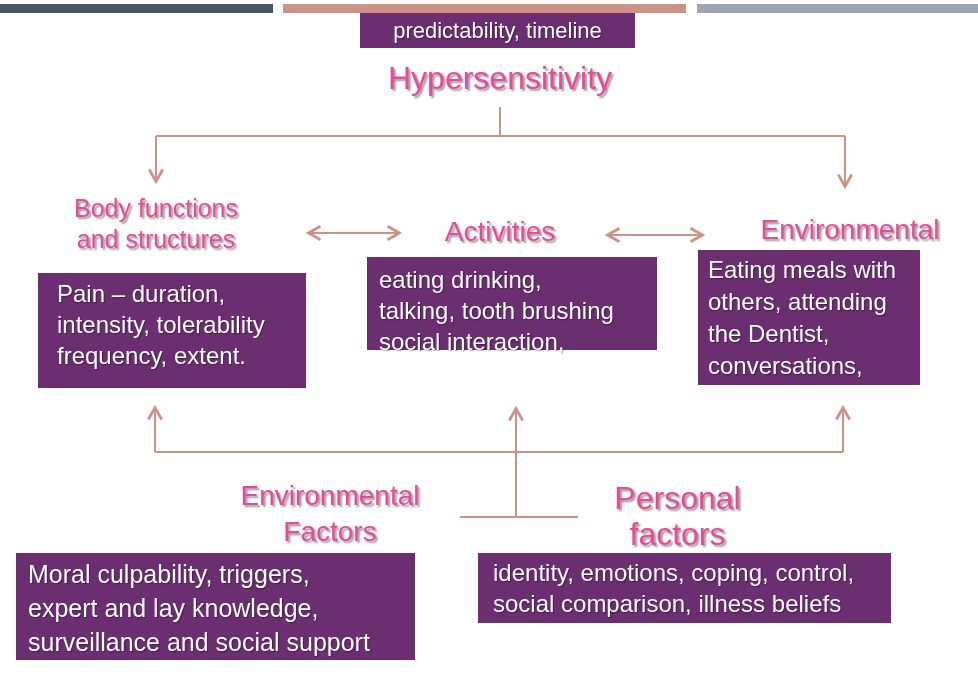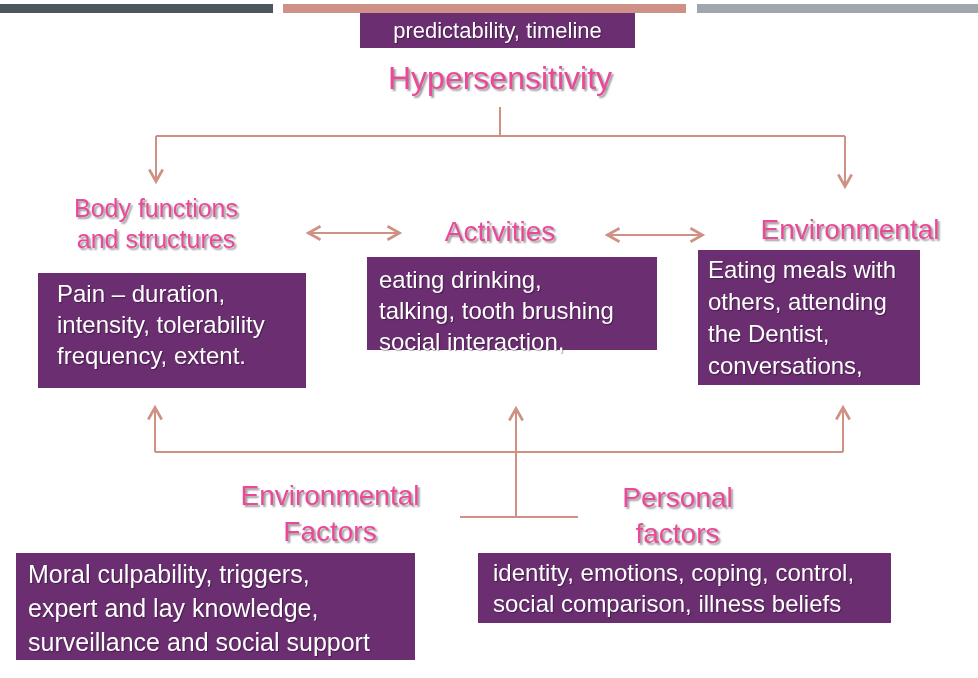--- a/index.html
+++ b/index.html
@@ -38,21 +38,21 @@
   .heading{
     position:absolute;color:#ec4899;text-align:center;
     white-space:pre-line;
     text-shadow:2px 2px 2px rgba(0,0,0,0.4);
   }
   .h-title{left:350px;top:60px;width:300px;font-size:32px;line-height:36px;}
   .h-body{left:30px;top:193px;width:252px;font-size:25px;line-height:31px;}
   .h-activities{left:400px;top:216px;width:200px;font-size:28px;line-height:31px;}
   .h-participation{left:745px;top:214px;width:210px;font-size:28px;line-height:31px;}
   .h-environmental{left:200px;top:478px;width:260px;font-size:28px;line-height:36px;}
-  .h-personal{left:580px;top:480px;width:195px;font-size:28px;line-height:36px;}
+  .h-personal{left:580px;top:480px;width:195px;font-size:32px;line-height:36px;}
   svg.connectors{position:absolute;left:0;top:0;pointer-events:none;}
 </style>
 </head>
 <body>
 
 <div class="bar bar-dark"></div>
 <div class="bar bar-salmon"></div>
 <div class="bar bar-light"></div>
 
 <svg class="connectors" width="978" height="678" viewBox="0 0 978 678">

